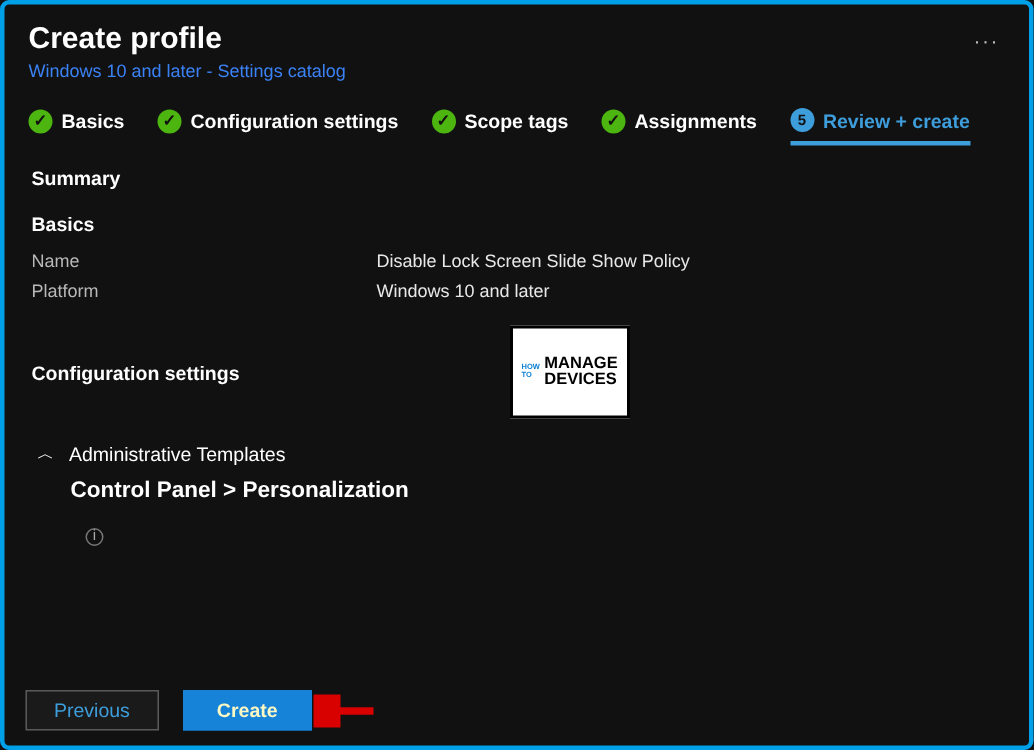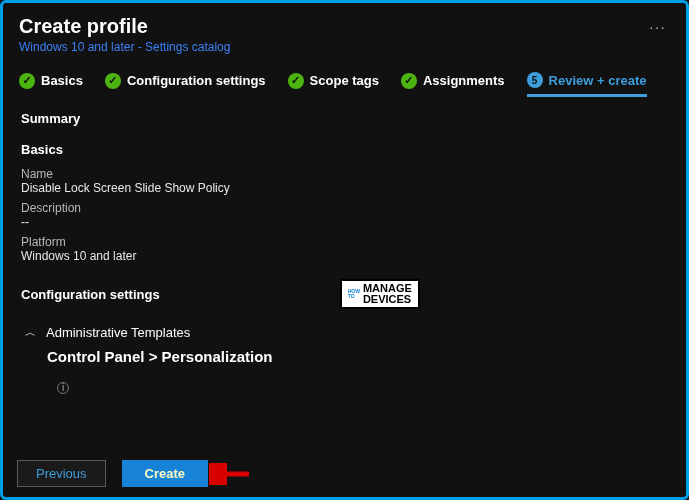--- a/index.html
+++ b/index.html
@@ -21,26 +21,26 @@
     .subtitle { font-size: 12px; color: #3b82f6; margin-top: 2px; }
     .steps { display: flex; gap: 22px; padding: 14px 16px 4px 16px; align-items: center; }
     .step { display: flex; align-items: center; gap: 6px; font-size: 13px; font-weight: 600; }
     .step-done { color: #fff; }
     .check-icon { width: 16px; height: 16px; border-radius: 50%; background: #4db510; display: flex; align-items: center; justify-content: center; color: #111; font-size: 11px; font-weight: 900; }
     .step-active { color: #3e9edc; border-bottom: 3px solid #3e9edc; padding-bottom: 6px; margin-bottom: -8px; }
     .num-icon { width: 16px; height: 16px; border-radius: 50%; background: #3e9edc; display: flex; align-items: center; justify-content: center; color: #111; font-size: 10px; font-weight: 700; }
     .body { padding: 10px 18px 0 18px; }
     .summary { font-size: 13px; font-weight: 700; margin: 8px 0 16px 0; }
     .section-head { font-size: 13px; font-weight: 600; margin: 6px 0 10px 0; }
-    .kv-row { display: flex; font-size: 12px; color: #b8b8b8; margin: 6px 0; flex-direction: column; }
+    .kv-row { display: flex; font-size: 12px; color: #b8b8b8; margin: 6px 0; }
     .kv-key { width: 230px; }
     .kv-val { color: #e8e8e8; }
     .config-row { display: flex; align-items: center; margin: 16px 0 6px 0; }
     .config-title { font-size: 13px; font-weight: 600; }
-    .watermark { margin-left: 180px; background: #fff; color: #000; border: 2px solid #000; padding: 2px 6px; font-size: 12px; font-weight: 700; display: flex; align-items: center; }
+    .watermark { margin-left: 180px; background: #fff; color: #000; border: 2px solid #000; padding: 18px 6px; font-size: 12px; font-weight: 700; display: flex; align-items: center; }
     .wm-left { display: flex; flex-direction: column; font-size: 5px; line-height: 1; margin-right: 3px; color: #0a7fd1; font-weight: 900; }
     .wm-right { line-height: 1; font-size: 11px; text-align: left; }
     .admin-row { display: flex; align-items: center; gap: 10px; font-size: 13px; margin: 16px 0 8px 4px; }
     .chev { font-size: 11px; }
     .path-head { font-size: 15px; font-weight: 700; margin: 8px 0 12px 26px; color: #fff; }
     .setting-row { display: flex; margin: 10px 0 0 26px; font-size: 12px; }
     .setting-label { width: 280px; }
     .setting-val { color: #e8e8e8; }
     .info-icon { font-size: 10px; color: #aaa; margin-left: 36px; margin-top: 2px; border: 1px solid #777; border-radius: 50%; width: 12px; height: 12px; display: inline-flex; align-items: center; justify-content: center; }
     .footer { position: absolute; bottom: 10px; left: 14px; display: flex; gap: 16px; align-items: flex-start; }
@@ -86,24 +86,20 @@
 
 <div class="body">
   <div class="summary">Summary</div>
 
   <div class="section-head">Basics</div>
   <div class="kv-row">
     <div class="kv-key">Name</div>
     <div class="kv-val">Disable Lock Screen Slide Show Policy</div>
   </div>
   <div class="kv-row">
-    <div class="kv-key">Description</div>
-    <div class="kv-val">--</div>
-  </div>
-  <div class="kv-row">
     <div class="kv-key">Platform</div>
     <div class="kv-val">Windows 10 and later</div>
   </div>
 
   <div class="config-row">
     <div class="config-title">Configuration settings</div>
     <div class="watermark">
       <div class="wm-left">
         <span>HOW</span>
         <span>TO</span>

